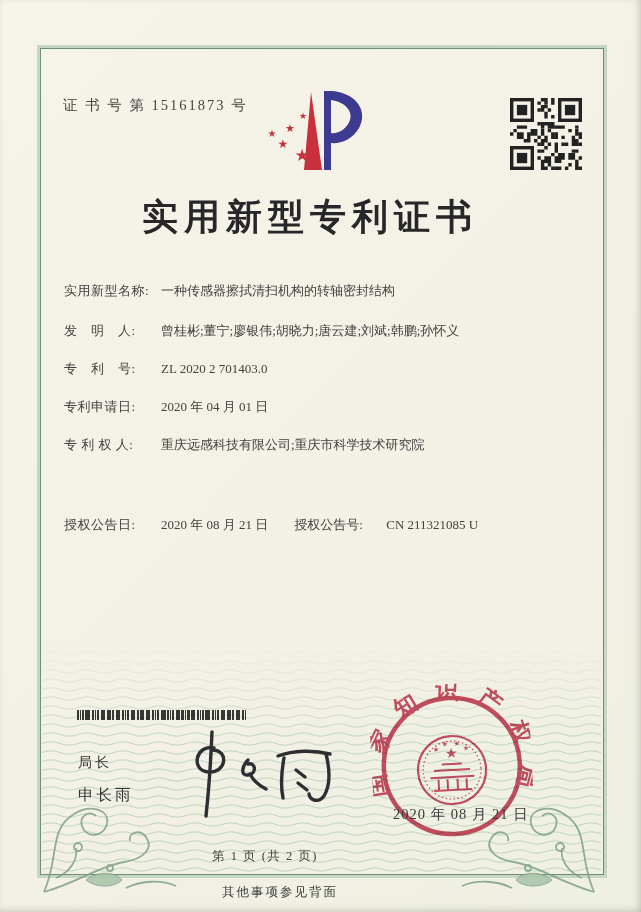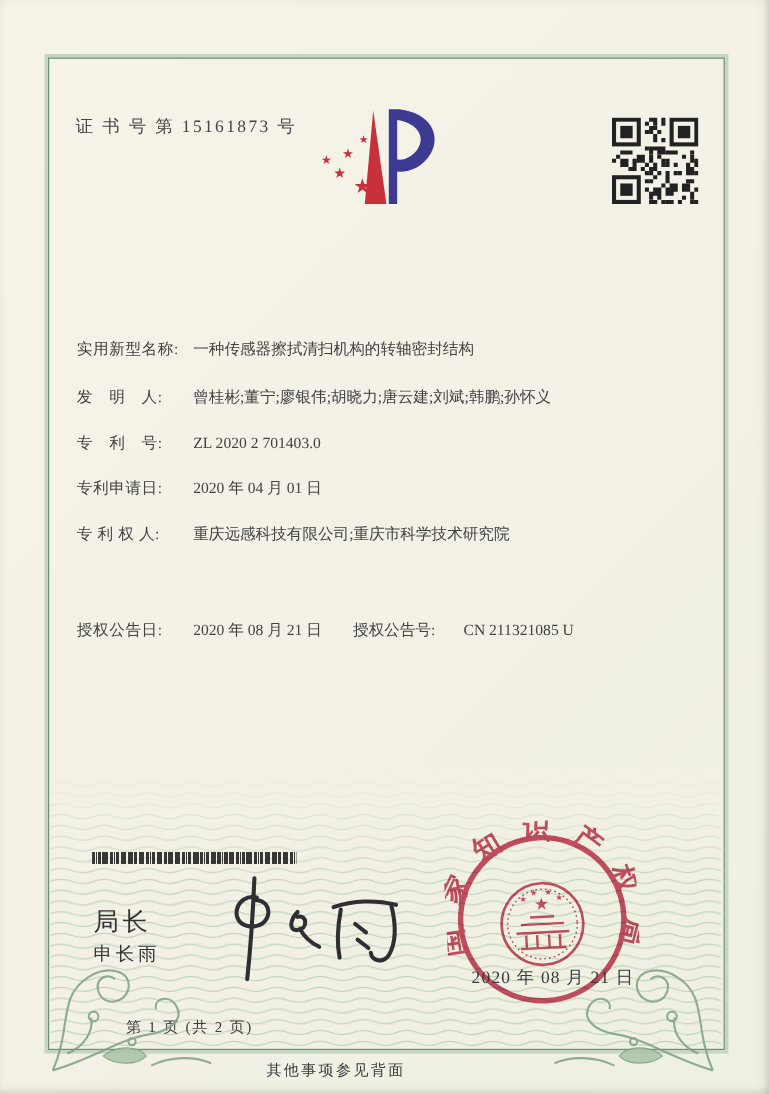--- a/index.html
+++ b/index.html
@@ -24,24 +24,24 @@
   .val-short{display:inline-block;vertical-align:top;}
   .lbl2{display:inline-block;width:92px;vertical-align:top;margin-left:26px;}
   .paras{left:63px;top:543px;width:516px;font-size:13.8px;line-height:19.5px;
     text-align:justify;color:#454545;}
   .paras p{margin:0;text-indent:2em;}
   .barcode{left:77px;top:710px;width:170px;height:10px;opacity:.88;
     background:
       repeating-linear-gradient(90deg,#1e1e1e 0 2px,rgba(0,0,0,0) 2px 5px),
       repeating-linear-gradient(90deg,#1e1e1e 0 1px,rgba(0,0,0,0) 1px 8px),
       repeating-linear-gradient(90deg,#1e1e1e 0 1px,rgba(0,0,0,0) 1px 3px);}
-  .signer-title{left:78px;top:754px;font-size:21px;letter-spacing:3px;color:#333;}
+  .signer-title{left:78px;top:754px;font-size:14px;letter-spacing:3px;color:#333;}
   .signer-name{left:78px;top:785px;font-size:15.5px;letter-spacing:3px;color:#333;}
   .seal-date{left:393px;top:805px;font-size:14.5px;letter-spacing:1px;color:#3a3a3c;z-index:6;}
-  .page-info{left:105px;top:848px;width:320px;font-size:12.5px;
+  .page-info{left:105px;top:848px;width:320px;text-align:center;font-size:12.5px;
     letter-spacing:1.5px;color:#3d3d3d;}
   .back-note{left:200px;top:884px;width:160px;text-align:center;font-size:12.5px;
     letter-spacing:2px;color:#3a3a3a;}
   .waves{left:42px;top:640px;width:559px;height:232px;opacity:.85;}
   .wave-fade{left:42px;top:640px;width:559px;height:100px;
     background:linear-gradient(#f3f0e5,rgba(243,240,229,0));}
   .seal{left:372px;top:684px;width:160px;height:170px;z-index:5;mix-blend-mode:multiply;
     transform:rotate(-3deg);}
   .signature{left:178px;top:726px;width:158px;height:92px;z-index:4;}
   .logo{left:260px;top:86px;width:115px;height:92px;}
@@ -117,20 +117,21 @@
         <rect x="3.4" y="51.4" width="17.2" height="17.2"></rect>
     </g>
     <g fill="#222">
       <rect x="6.9" y="6.9" width="10.3" height="10.3"></rect>
         <rect x="54.9" y="6.9" width="10.3" height="10.3"></rect>
         <rect x="6.9" y="54.9" width="10.3" height="10.3"></rect>
     </g>
     <path id="qr-modules" fill="#222" d="M30.9 0.0h3.4v3.4h-3.4zM34.3 0.0h3.4v3.4h-3.4zM41.1 0.0h3.4v3.4h-3.4zM27.4 3.4h3.4v3.4h-3.4zM34.3 3.4h3.4v3.4h-3.4zM41.1 3.4h3.4v3.4h-3.4zM30.9 6.9h3.4v3.4h-3.4zM34.3 6.9h3.4v3.4h-3.4zM27.4 10.3h3.4v3.4h-3.4zM30.9 10.3h3.4v3.4h-3.4zM37.7 10.3h3.4v3.4h-3.4zM34.3 13.7h3.4v3.4h-3.4zM34.3 17.1h3.4v3.4h-3.4zM41.1 17.1h3.4v3.4h-3.4zM27.4 24.0h3.4v3.4h-3.4zM30.9 24.0h3.4v3.4h-3.4zM34.3 24.0h3.4v3.4h-3.4zM37.7 24.0h3.4v3.4h-3.4zM41.1 24.0h3.4v3.4h-3.4zM6.9 27.4h3.4v3.4h-3.4zM10.3 27.4h3.4v3.4h-3.4zM13.7 27.4h3.4v3.4h-3.4zM30.9 27.4h3.4v3.4h-3.4zM37.7 27.4h3.4v3.4h-3.4zM41.1 27.4h3.4v3.4h-3.4zM44.6 27.4h3.4v3.4h-3.4zM48.0 27.4h3.4v3.4h-3.4zM51.4 27.4h3.4v3.4h-3.4zM65.1 27.4h3.4v3.4h-3.4zM3.4 30.9h3.4v3.4h-3.4zM20.6 30.9h3.4v3.4h-3.4zM24.0 30.9h3.4v3.4h-3.4zM30.9 30.9h3.4v3.4h-3.4zM37.7 30.9h3.4v3.4h-3.4zM58.3 30.9h3.4v3.4h-3.4zM65.1 30.9h3.4v3.4h-3.4zM0.0 34.3h3.4v3.4h-3.4zM6.9 34.3h3.4v3.4h-3.4zM10.3 34.3h3.4v3.4h-3.4zM17.1 34.3h3.4v3.4h-3.4zM20.6 34.3h3.4v3.4h-3.4zM24.0 34.3h3.4v3.4h-3.4zM30.9 34.3h3.4v3.4h-3.4zM41.1 34.3h3.4v3.4h-3.4zM44.6 34.3h3.4v3.4h-3.4zM65.1 34.3h3.4v3.4h-3.4zM68.6 34.3h3.4v3.4h-3.4zM6.9 37.7h3.4v3.4h-3.4zM10.3 37.7h3.4v3.4h-3.4zM17.1 37.7h3.4v3.4h-3.4zM27.4 37.7h3.4v3.4h-3.4zM34.3 37.7h3.4v3.4h-3.4zM41.1 37.7h3.4v3.4h-3.4zM44.6 37.7h3.4v3.4h-3.4zM51.4 37.7h3.4v3.4h-3.4zM61.7 37.7h3.4v3.4h-3.4zM68.6 37.7h3.4v3.4h-3.4zM13.7 41.1h3.4v3.4h-3.4zM17.1 41.1h3.4v3.4h-3.4zM24.0 41.1h3.4v3.4h-3.4zM30.9 41.1h3.4v3.4h-3.4zM34.3 41.1h3.4v3.4h-3.4zM61.7 41.1h3.4v3.4h-3.4zM65.1 41.1h3.4v3.4h-3.4zM27.4 44.6h3.4v3.4h-3.4zM30.9 44.6h3.4v3.4h-3.4zM37.7 44.6h3.4v3.4h-3.4zM44.6 44.6h3.4v3.4h-3.4zM51.4 44.6h3.4v3.4h-3.4zM54.9 44.6h3.4v3.4h-3.4zM61.7 44.6h3.4v3.4h-3.4zM65.1 44.6h3.4v3.4h-3.4zM68.6 44.6h3.4v3.4h-3.4zM34.3 48.0h3.4v3.4h-3.4zM44.6 48.0h3.4v3.4h-3.4zM27.4 51.4h3.4v3.4h-3.4zM30.9 51.4h3.4v3.4h-3.4zM44.6 51.4h3.4v3.4h-3.4zM61.7 51.4h3.4v3.4h-3.4zM65.1 51.4h3.4v3.4h-3.4zM41.1 54.9h3.4v3.4h-3.4zM48.0 54.9h3.4v3.4h-3.4zM51.4 54.9h3.4v3.4h-3.4zM58.3 54.9h3.4v3.4h-3.4zM61.7 54.9h3.4v3.4h-3.4zM27.4 58.3h3.4v3.4h-3.4zM34.3 58.3h3.4v3.4h-3.4zM37.7 58.3h3.4v3.4h-3.4zM44.6 58.3h3.4v3.4h-3.4zM48.0 58.3h3.4v3.4h-3.4zM51.4 58.3h3.4v3.4h-3.4zM58.3 58.3h3.4v3.4h-3.4zM61.7 58.3h3.4v3.4h-3.4zM68.6 58.3h3.4v3.4h-3.4zM30.9 61.7h3.4v3.4h-3.4zM34.3 61.7h3.4v3.4h-3.4zM37.7 61.7h3.4v3.4h-3.4zM44.6 61.7h3.4v3.4h-3.4zM48.0 61.7h3.4v3.4h-3.4zM65.1 61.7h3.4v3.4h-3.4zM30.9 65.1h3.4v3.4h-3.4zM37.7 65.1h3.4v3.4h-3.4zM58.3 65.1h3.4v3.4h-3.4zM65.1 65.1h3.4v3.4h-3.4zM30.9 68.6h3.4v3.4h-3.4zM34.3 68.6h3.4v3.4h-3.4zM41.1 68.6h3.4v3.4h-3.4zM44.6 68.6h3.4v3.4h-3.4zM48.0 68.6h3.4v3.4h-3.4zM54.9 68.6h3.4v3.4h-3.4zM65.1 68.6h3.4v3.4h-3.4zM68.6 68.6h3.4v3.4h-3.4z"></path>
   </svg>
 
+  <div class="abs title">实用新型专利证书</div>
 
   <div class="abs row" style="top:281px">
     <span class="lbl">实用新型名称:</span><span class="val">一种传感器擦拭清扫机构的转轴密封结构</span>
   </div>
   <div class="abs row" style="top:321px">
     <span class="lbl">发　明　人:</span><span class="val">曾桂彬;董宁;廖银伟;胡晓力;唐云建;刘斌;韩鹏;孙怀义</span>
   </div>
   <div class="abs row" style="top:359px">
     <span class="lbl">专　利　号:</span><span class="val">ZL 2020 2 701403.0</span>
   </div>

